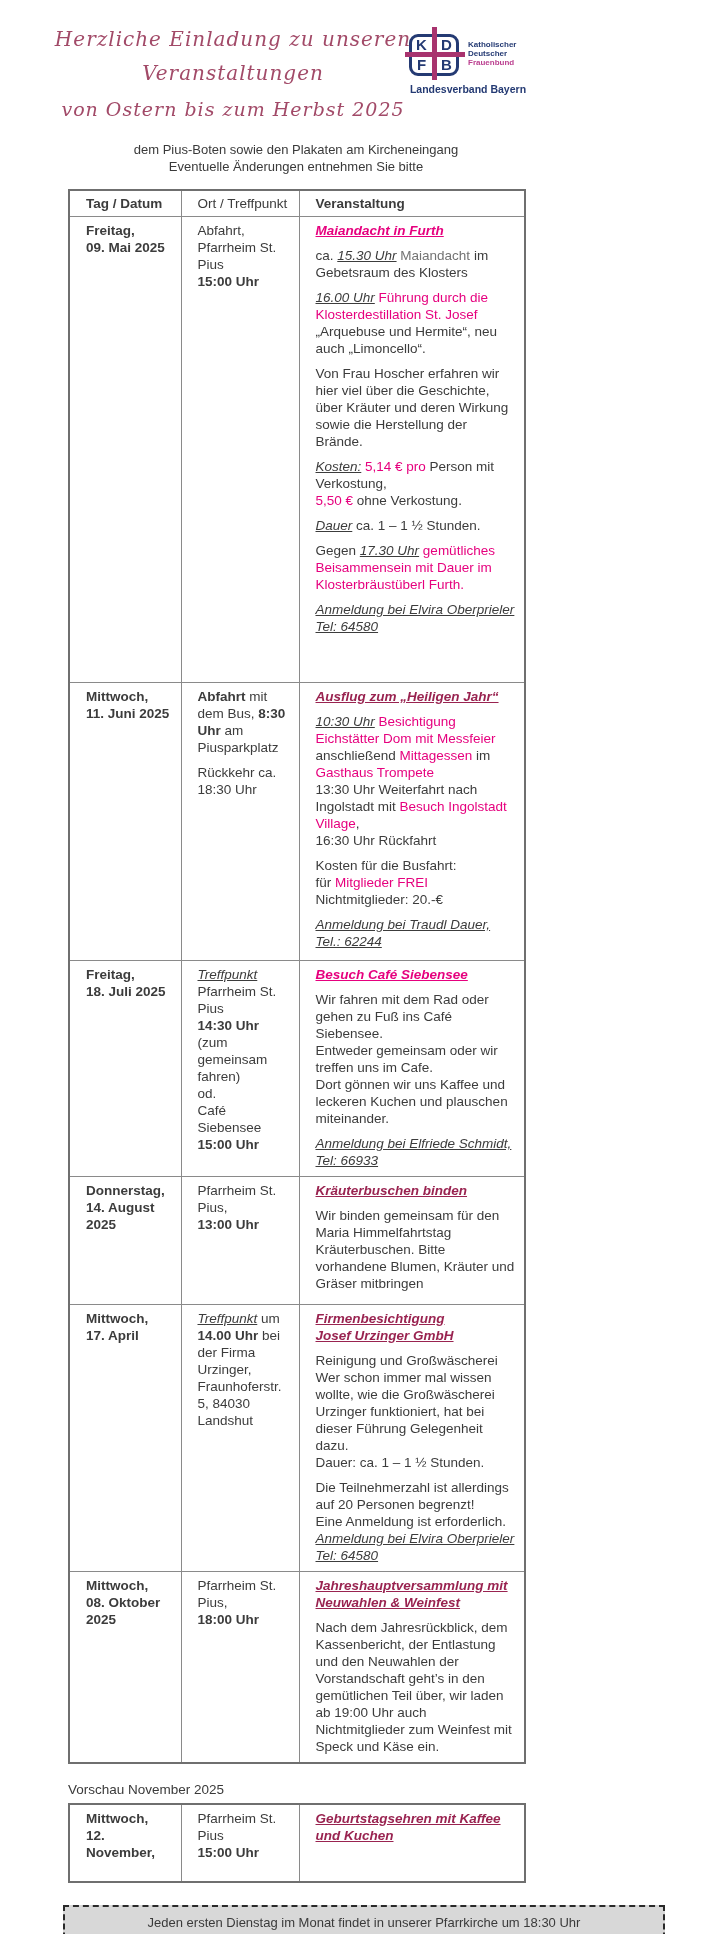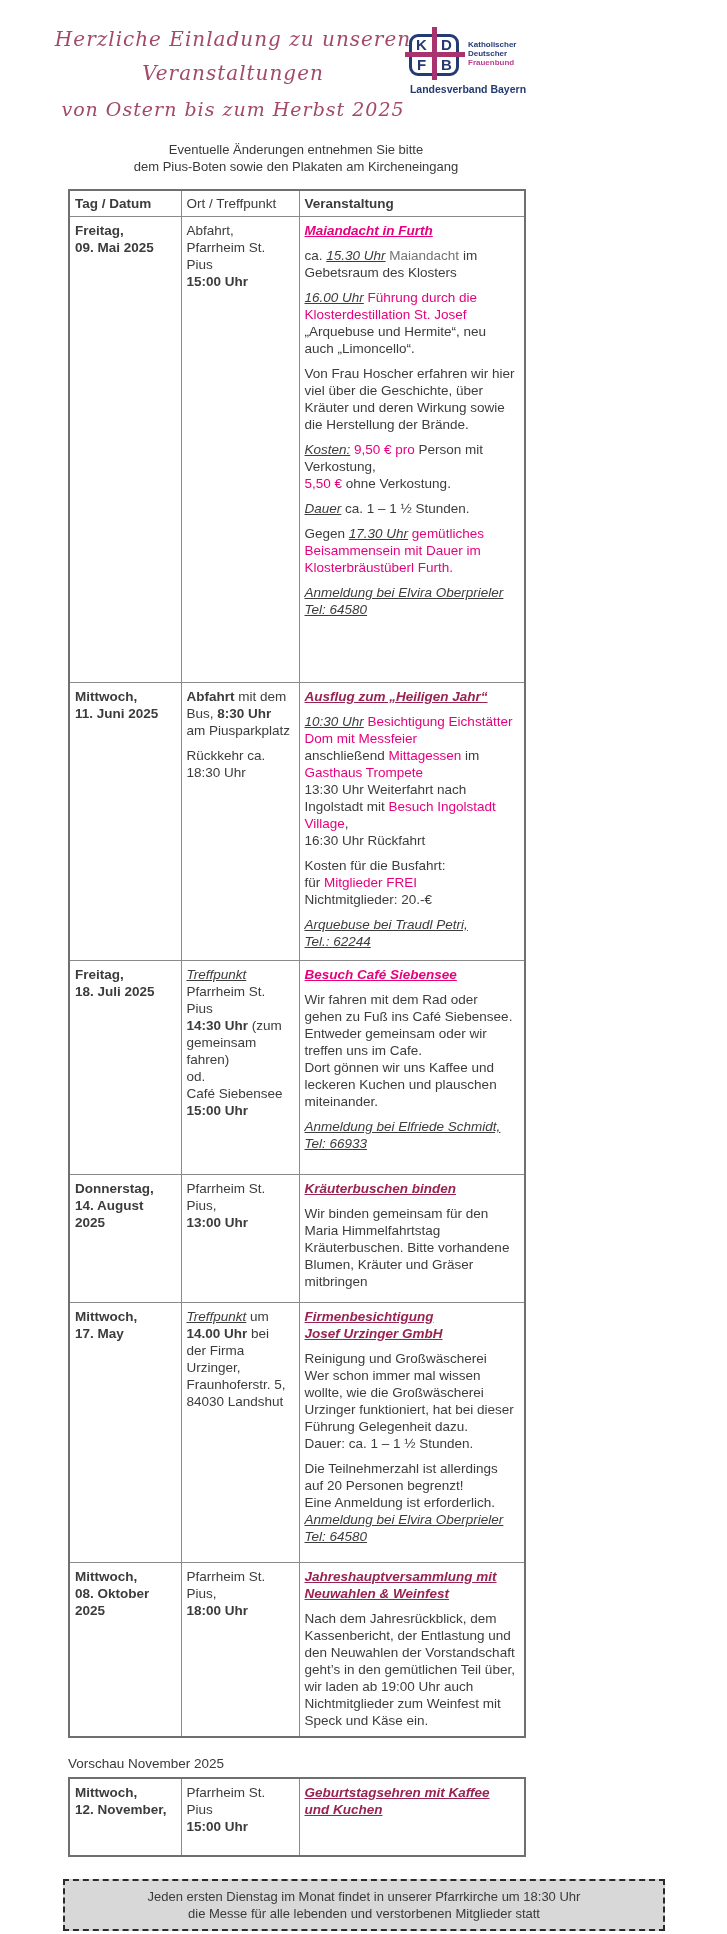--- a/index.html
+++ b/index.html
@@ -40,21 +40,21 @@
   .notice { margin: 10px 0 0 68px; width: 456px; text-align: center;
             font-size: 13px; line-height: 16.5px; color: #3a3a3a; }
   
   table.events { border-collapse: collapse; margin: 14px 0 0 68px; width: 456px;
                  border: 2px solid #6f6f6f; table-layout: fixed; }
   table.events col.c1 { width: 112px; }
   table.events col.c2 { width: 118px; }
   table.events col.c3 { width: 226px; }
   table.events th, table.events td {
     border: 1.5px solid #8a8a8a; vertical-align: top;
-    padding: 5px 8px 7px 5px; font-size: 13.5px; line-height: 17px; color: #3c3c3c;
+    padding: 5px 8px 7px 16px; font-size: 13.5px; line-height: 17px; color: #3c3c3c;
     text-align: left; overflow: hidden;
   }
   table.events th { font-weight: normal; padding-top: 4px; padding-bottom: 4px; }
   table.events th.bold { font-weight: bold; }
   .cellp { margin: 0 0 8px 0; }
   .cellp:last-child { margin-bottom: 0; }
   .cellp .b { font-weight: bold; }
   .cellp .u { text-decoration: underline; font-style: italic; }
   
   #events-body tr:nth-child(1) td { height: 466px; }
@@ -98,22 +98,22 @@
           <div class="cap-line">Katholischer</div>
           <div class="cap-line">Deutscher</div>
           <div class="cap-line cap-magenta">Frauenbund</div>
         </div>
       </div>
       <div class="subcaption">Landesverband Bayern</div>
     </div>
   </div>
 
   <div class="notice">
+    <div>dem Pius-Boten sowie den Plakaten am Kircheneingang</div>
     <div>Eventuelle Änderungen entnehmen Sie bitte</div>
-    <div>dem Pius-Boten sowie den Plakaten am Kircheneingang</div>
   </div>
 
   <table class="events">
     <colgroup>
         <col class="c1">
         <col class="c2">
         <col class="c3">
       </colgroup>
     <thead>
       <tr id="events-head">
@@ -128,39 +128,39 @@
             <p class="cellp"><span class="b">Freitag,</span><br><span class="b">09. Mai 2025</span></p>
           </td>
           <td>
             <p class="cellp"><span>Abfahrt,</span><br><span>Pfarrheim St. Pius</span><br><span class="b">15:00 Uhr</span></p>
           </td>
           <td>
             <p class="cellp"><span class="b u" style="color: rgb(230, 0, 126);">Maiandacht in Furth</span></p>
             <p class="cellp"><span>ca. </span><span class="u">15.30 Uhr</span><span> </span><span style="color: #737373;">Maiandacht</span><span> im Gebetsraum des Klosters</span></p>
             <p class="cellp"><span class="u">16.00 Uhr</span><span> </span><span style="color: rgb(230, 0, 126);">Führung durch die Klosterdestillation St. Josef</span><br><span>„Arquebuse und Hermite“, neu auch „Limoncello“.</span></p>
             <p class="cellp"><span>Von Frau Hoscher erfahren wir hier viel über die Geschichte, über Kräuter und deren Wirkung sowie die Herstellung der Brände.</span></p>
-            <p class="cellp"><span class="u">Kosten:</span><span> </span><span style="color: rgb(230, 0, 126);">9,50 € pro</span><span> Person mit Verkostung,</span><br><span style="color: rgb(230, 0, 126);">5,50 €</span><span> ohne Verkostung.</span></p>
+            <p class="cellp"><span class="u">Kosten:</span><span> </span><span style="color: rgb(230, 0, 126);">5,14 € pro</span><span> Person mit Verkostung,</span><br><span style="color: rgb(230, 0, 126);">5,50 €</span><span> ohne Verkostung.</span></p>
             <p class="cellp"><span class="u">Dauer</span><span> ca. 1 – 1 ½ Stunden.</span></p>
             <p class="cellp"><span>Gegen </span><span class="u">17.30 Uhr</span><span> </span><span style="color: rgb(230, 0, 126);">gemütliches Beisammensein mit Dauer im Klosterbräustüberl Furth.</span></p>
             <p class="cellp"><span class="u">Anmeldung bei Elvira Oberprieler</span><br><span class="u">Tel: 64580</span></p>
           </td>
         </tr>
         <tr>
           <td>
             <p class="cellp"><span class="b">Mittwoch,</span><br><span class="b">11. Juni 2025</span></p>
           </td>
           <td>
             <p class="cellp"><span class="b">Abfahrt</span><span> mit dem Bus, </span><span class="b">8:30 Uhr</span><span> am Piusparkplatz</span></p>
             <p class="cellp"><span>Rückkehr ca. 18:30 Uhr</span></p>
           </td>
           <td>
             <p class="cellp"><span class="b u" style="color: rgb(153, 35, 80);">Ausflug zum „Heiligen Jahr“</span></p>
             <p class="cellp"><span class="u">10:30 Uhr</span><span> </span><span style="color: rgb(230, 0, 126);">Besichtigung Eichstätter Dom mit Messfeier</span><br><span>anschließend </span><span style="color: rgb(230, 0, 126);">Mittagessen</span><span> im </span><span style="color: rgb(230, 0, 126);">Gasthaus Trompete</span><br><span>13:30 Uhr Weiterfahrt nach Ingolstadt mit </span><span style="color: rgb(230, 0, 126);">Besuch Ingolstadt Village</span><span>,</span><br><span>16:30 Uhr Rückfahrt</span></p>
             <p class="cellp"><span>Kosten für die Busfahrt:</span><br><span>für </span><span style="color: rgb(230, 0, 126);">Mitglieder FREI</span><br><span>Nichtmitglieder: 20.-€</span></p>
-            <p class="cellp"><span class="u">Arquebuse bei Traudl Petri,</span><br><span class="u">Tel.: 62244</span></p>
+            <p class="cellp"><span class="u">Anmeldung bei Traudl Dauer,</span><br><span class="u">Tel.: 62244</span></p>
           </td>
         </tr>
         <tr>
           <td>
             <p class="cellp"><span class="b">Freitag,</span><br><span class="b">18. Juli 2025</span></p>
           </td>
           <td>
             <p class="cellp"><span class="u">Treffpunkt</span><br><span>Pfarrheim St. Pius</span><br><span class="b">14:30 Uhr</span><span> (zum gemeinsam fahren)</span><br><span>od.</span><br><span>Café Siebensee</span><br><span class="b">15:00 Uhr</span></p>
           </td>
           <td>
@@ -176,21 +176,21 @@
           <td>
             <p class="cellp"><span>Pfarrheim St. Pius,</span><br><span class="b">13:00 Uhr</span></p>
           </td>
           <td>
             <p class="cellp"><span class="b u" style="color: rgb(153, 35, 80);">Kräuterbuschen binden</span></p>
             <p class="cellp"><span>Wir binden gemeinsam für den Maria Himmelfahrtstag Kräuterbuschen. Bitte vorhandene Blumen, Kräuter und Gräser mitbringen</span></p>
           </td>
         </tr>
         <tr>
           <td>
-            <p class="cellp"><span class="b">Mittwoch,</span><br><span class="b">17. May</span></p>
+            <p class="cellp"><span class="b">Mittwoch,</span><br><span class="b">17. April</span></p>
           </td>
           <td>
             <p class="cellp"><span class="u">Treffpunkt</span><span> um </span><span class="b">14.00 Uhr</span><span> bei der Firma Urzinger, Fraunhoferstr. 5, 84030 Landshut</span></p>
           </td>
           <td>
             <p class="cellp"><span class="b u" style="color: rgb(153, 35, 80);">Firmenbesichtigung</span><br><span class="b u" style="color: rgb(153, 35, 80);">Josef Urzinger GmbH</span></p>
             <p class="cellp"><span>Reinigung und Großwäscherei</span><br><span>Wer schon immer mal wissen wollte, wie die Großwäscherei Urzinger funktioniert, hat bei dieser Führung Gelegenheit dazu.</span><br><span>Dauer: ca. 1 – 1 ½ Stunden.</span></p>
             <p class="cellp"><span>Die Teilnehmerzahl ist allerdings auf 20 Personen begrenzt!</span><br><span>Eine Anmeldung ist erforderlich.</span><br><span class="u">Anmeldung bei Elvira Oberprieler</span><br><span class="u">Tel: 64580</span></p>
           </td>
         </tr>

